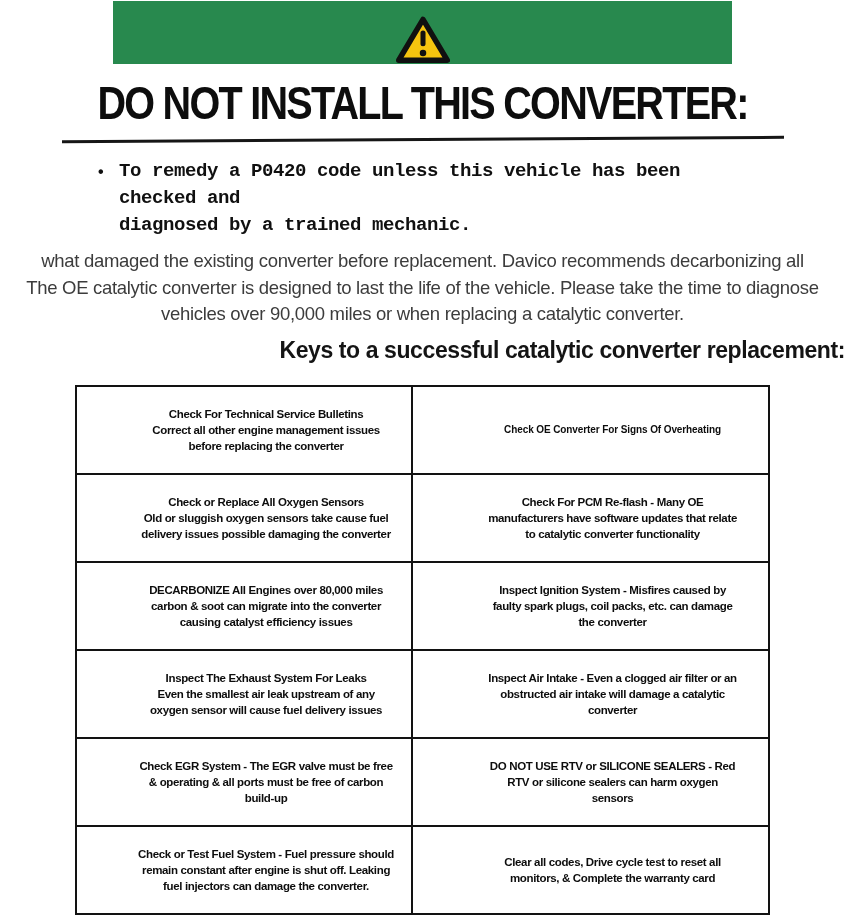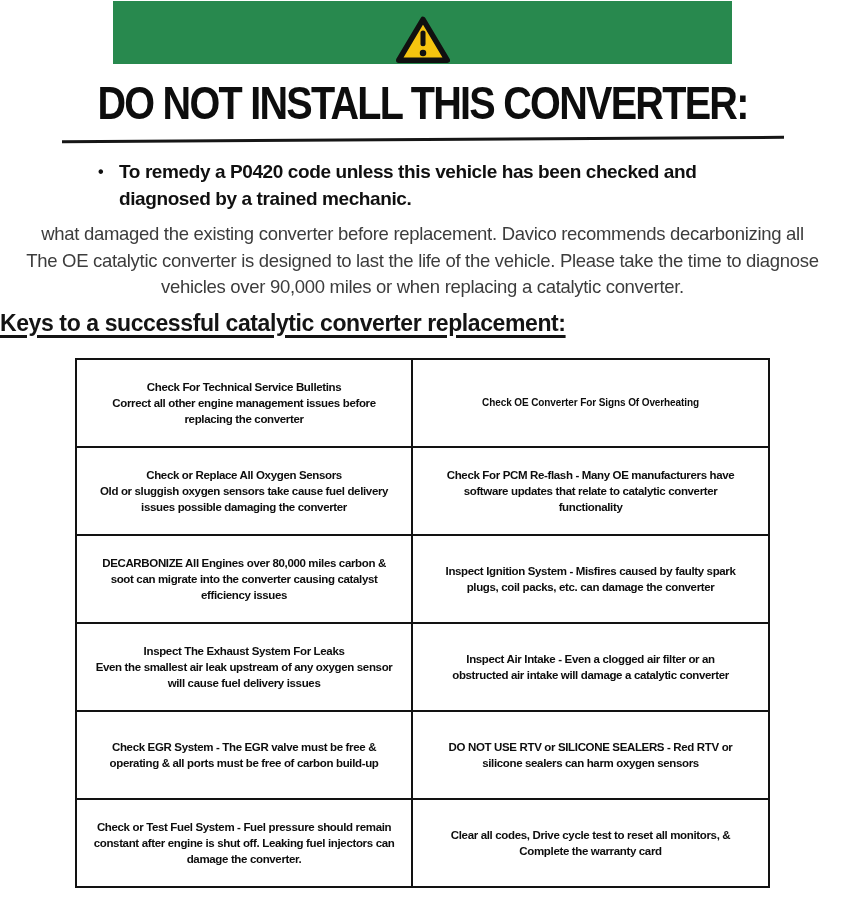--- a/index.html
+++ b/index.html
@@ -66,44 +66,43 @@
     line-height: 27px;
     letter-spacing: -0.4px;
     color: #101010;
     margin-bottom: 2px;
   }
   .warnings li::before {
     content: "\2022";
     position: absolute; left: 2px; top: 0;
     font-size: 16px;
   }
-  .wline { display: block; }
+  .wline { display: block; font-family: Liberation Mono, monospace; }
 
   
   .advisory {
     width: 834px;
     margin: 9px auto 0 auto;
     text-align: center;
     font-size: 18.5px;
     line-height: 26.5px;
     letter-spacing: -0.3px;
     color: #3c3c3c;
   }
   .aline { display: block; }
 
   
   .keys {
-    margin: 7px 13px 0 0;
-    text-align: left;
+    margin: 7px 0 0 0;
+    text-align: right;
     font-size: 23px;
     line-height: 30px;
     font-weight: bold;
     letter-spacing: -0.4px;
     color: #141414;
-    text-decoration: underline;
     text-decoration-thickness: 2.5px;
     text-underline-offset: 4px;
   }
 
   
   .tips {
     width: 695px;
     margin: 20px auto 0 auto;
     border-collapse: collapse;
     table-layout: fixed;
@@ -117,21 +116,21 @@
     vertical-align: middle;
     font-weight: bold;
     font-size: 11.5px;
     line-height: 16px;
     letter-spacing: -0.35px;
     color: #0d0d0d;
     padding: 6px 16px;
   }
   .tips td.right { padding: 6px 30px; }
   .tips td.big { font-size: 10px; letter-spacing: -0.1px; padding: 6px 8px; }
-  .cline { display: block; }
+  .cline { display: block; margin-left: 44px; }
 </style>
 </head>
 <body>
 
 <div class="page">
 
   <header class="banner">
     <svg class="tri" viewBox="0 0 60 52" aria-hidden="true">
       <path d="M30 3 L57 48.5 L3 48.5 Z" fill="#f5c40f" stroke="#101010" stroke-width="6" stroke-linejoin="round"></path>
       <rect x="27.2" y="15.5" width="5.6" height="17.5" rx="2.8" fill="#101010"></rect>

